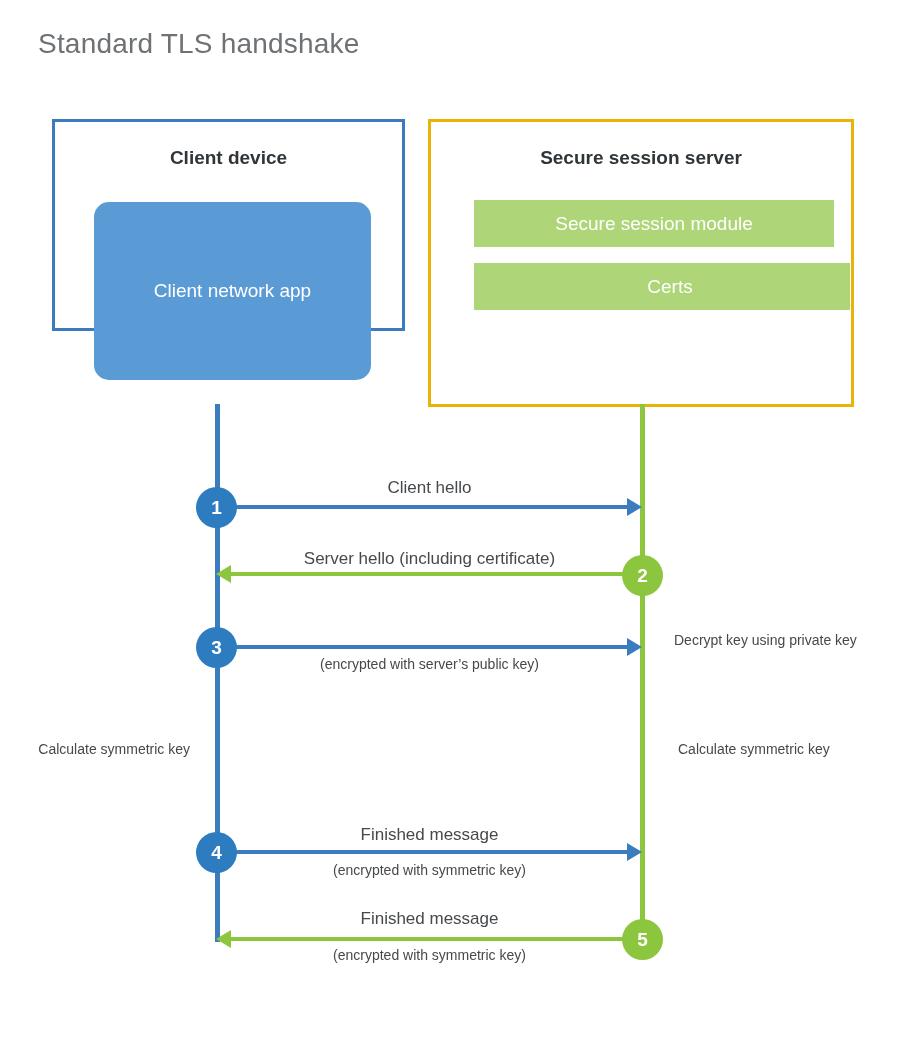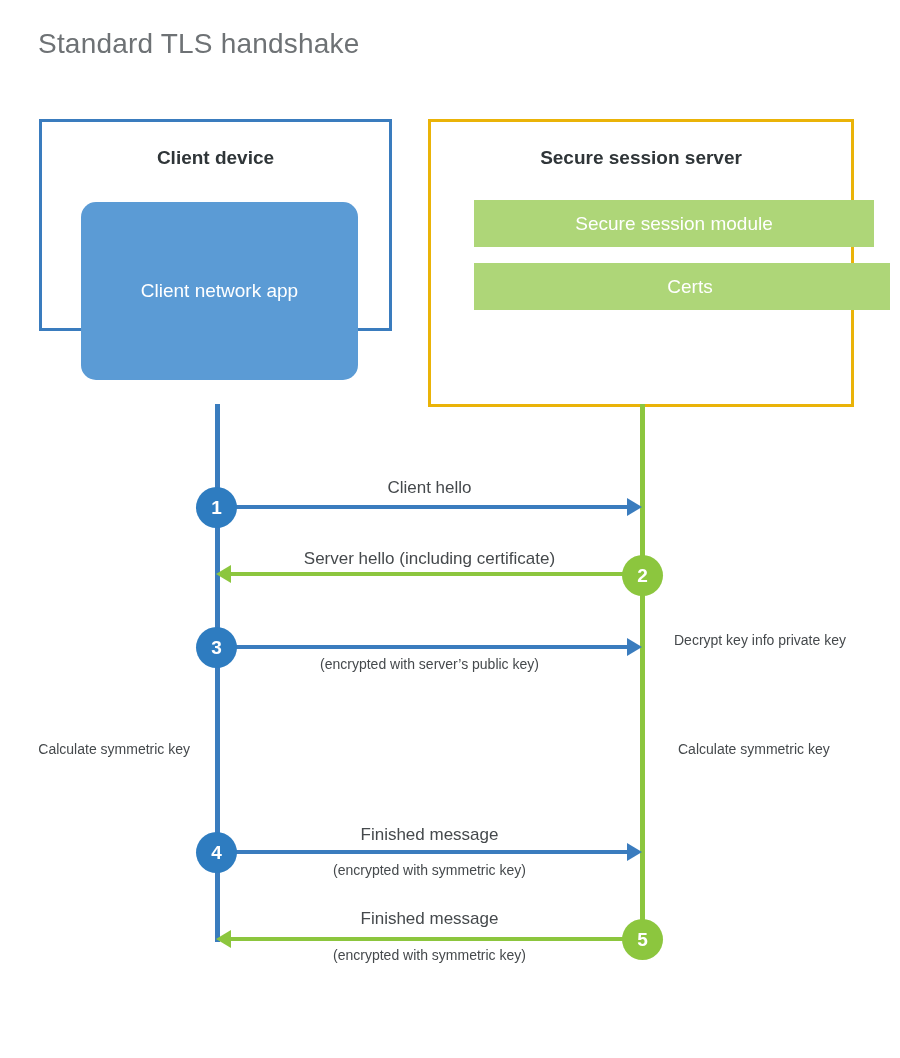--- a/index.html
+++ b/index.html
@@ -31,21 +31,21 @@
     white-space: nowrap;
   }
 
   
   .entity-box {
     position: absolute;
     background: #ffffff;
     box-sizing: border-box;
   }
   .entity-box.client {
-    left: 39px;
+    left: 52px;
     top: 119px;
     width: 353px;
     height: 212px;
     border: 3px solid #3a7cbe;
     padding-left: 12px;
   }
   .entity-box.server {
     left: 428px;
     top: 119px;
     width: 426px;
@@ -81,21 +81,21 @@
     font-size: 19px;
     font-weight: 400;
     text-align: center;
     line-height: 1.32;
     width: 200px;
   }
 
   .server-block {
     position: absolute;
     left: 43px;
-    width: 400px;
+    width: 360px;
     height: 47px;
     background: #aed678;
     display: flex;
     align-items: center;
     justify-content: center;
   }
   .server-block.b0 { top: 78px; }
   .server-block.b1 { top: 141px; padding-left: 16px; }
   .server-block.b2 { top: 203px; }
   .server-block-label {
@@ -233,21 +233,21 @@
     <span>2</span>
   </div>
 
   <div class="msg-line to-right" style="left:217px; top:645px; width:412px;"></div>
   <div class="arrowhead right" style="left:627px; top:638px;"></div>
   <div class="msg-sublabel" style="left:217px; top:656px; width:425px;">(encrypted with server’s public key)</div>
   <div class="step-circle blue" style="left:196px; top:627px;">
     <span>3</span>
   </div>
 
-  <div class="side-note right-of-server" style="left:674px; top:631px; width:190px;">Decrypt key info private key</div>
+  <div class="side-note right-of-server" style="left:674px; top:631px; width:190px;">Decrypt key using private key</div>
 
   <div class="side-note left-of-client" style="left:20px; top:740px; width:170px;">Calculate symmetric key</div>
 
   <div class="side-note right-of-server" style="left:678px; top:740px; width:180px;">Calculate symmetric key</div>
 
   <div class="msg-label" style="left:217px; top:825px; width:425px;">Finished message</div>
   <div class="msg-line to-right" style="left:217px; top:850px; width:412px;"></div>
   <div class="arrowhead right" style="left:627px; top:843px;"></div>
   <div class="msg-sublabel" style="left:217px; top:862px; width:425px;">(encrypted with symmetric key)</div>
   <div class="step-circle blue" style="left:196px; top:832px;">

